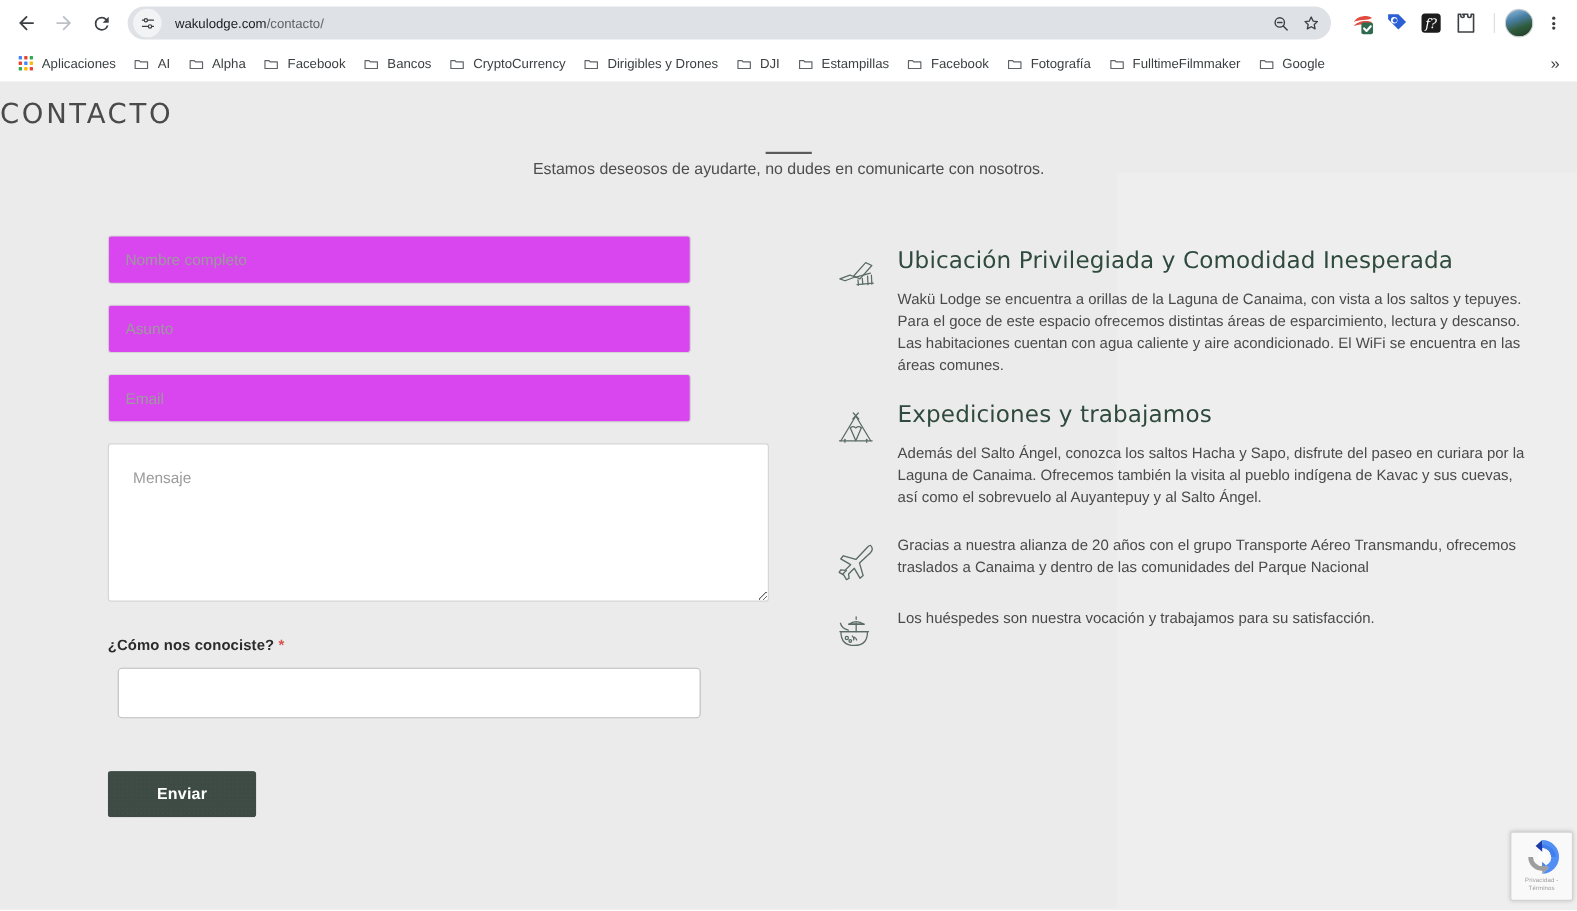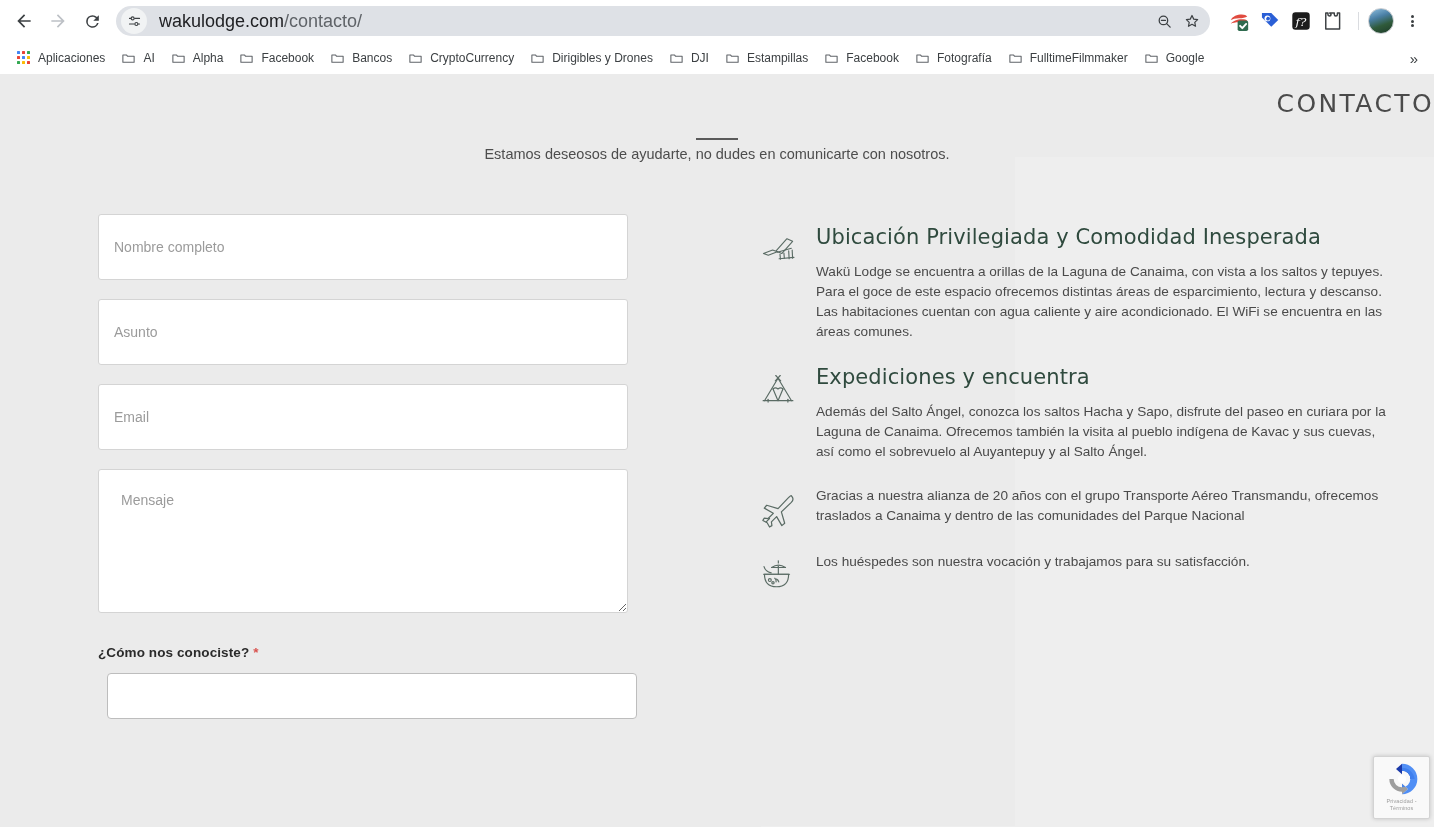--- a/index.html
+++ b/index.html
@@ -45,21 +45,21 @@
   }
   .omnibox-icon {
     width: 26px; height: 26px;
     background: #f1f3f4;
     border-radius: 50%;
     display: flex; align-items: center; justify-content: center;
     flex: 0 0 auto;
     margin-left: 1px;
   }
   .omnibox-url {
-    font-size: 18px;
+    font-size: 12px;
     color: #202124;
     margin-left: 12px;
     white-space: nowrap;
     overflow: hidden;
     flex: 1 1 auto;
   }
   .omnibox-url .dim { color: #5f6368; }
   .omni-action {
     width: 28px; height: 28px;
     display: flex; align-items: center; justify-content: center;
@@ -143,21 +143,21 @@
   .panel-light-bottom {
     position: absolute;
     left: 761px; top: 752px;
     width: 673px; height: 1px;
     background: #eeeeee;
   }
 
   .page-inner { position: relative; z-index: 2; }
 
   .page-title {
-    text-align: right;
+    text-align: left;
     font-family: "DejaVu Sans", sans-serif;
     font-size: 25px;
     letter-spacing: 2.4px;
     color: #4a4a4a;
     font-weight: 400;
     padding-top: 15px;
   }
   .title-rule {
     width: 42px; height: 2px;
     background: #5a5a5a;
@@ -175,35 +175,35 @@
     margin-top: 52px;
     padding-left: 98px;
     gap: 0;
   }
   .col-form { width: 620px; flex: 0 0 auto; }
   .col-info { flex: 1 1 auto; padding-left: 42px; padding-top: 12px; }
 
   
   .field {
     width: 530px;
-    height: 66px;
-    background: #ffffff;
+    height: 44px;
+    background: #d946ef;
     border: 1px solid #d4d4d4;
     border-radius: 3px;
     font-family: "Liberation Sans", sans-serif;
     font-size: 14px;
     color: #333;
     padding: 0 15px;
     margin-bottom: 19px;
     display: block;
     outline: none;
   }
   .field::placeholder { color: #9b9b9b; }
   .field-msg {
-    width: 530px;
+    width: 601px;
     height: 144px;
     background: #ffffff;
     border: 1px solid #d4d4d4;
     border-radius: 3px;
     font-family: "Liberation Sans", sans-serif;
     font-size: 14px;
     color: #333;
     padding: 22px 15px 10px 22px;
     display: block;
     outline: none;
@@ -522,20 +522,21 @@
 
         <textarea class="field-msg" placeholder="Mensaje" style=""></textarea>
 
         <div class="q-label">
           <span>¿Cómo nos conociste?</span>
           <span class="req">*</span>
         </div>
 
         <input class="q-input" type="text" placeholder="" style="">
 
+        <button class="submit-btn" type="submit">Enviar</button>
       </form>
 
       <div class="col-info">
 
         <div class="info-block">
           <div class="info-icon">
             <svg width="40" height="30" viewBox="0 0 46 34">
               <g fill="none" stroke="#5a6b64" stroke-width="1.3" stroke-linecap="round" stroke-linejoin="round">
                 <path d="M4 24.5 L14.5 20.5 L20 22.5 L9.5 26.5 Z"></path>
                 <path d="M18.5 21.5 L31 7.5 L37.5 10.5 L25 24.5 Z"></path>
@@ -564,21 +565,21 @@
                 <path d="M22.5 3 L17 9"></path>
                 <path d="M14.5 18 Q17 15.5 20 18 Q23 15.5 25.5 18"></path>
                 <path d="M14.5 18 L20 31 L25.5 18"></path>
                 <path d="M3.5 31 L36.5 31"></path>
                 <path d="M9 29.5 L9 32.5"></path>
                 <path d="M31 29.5 L31 32.5"></path>
               </g>
             </svg>
           </div>
           <div class="info-body">
-            <div class="info-h">Expediciones y encuentra</div>
+            <div class="info-h">Expediciones y trabajamos</div>
             <div class="info-p">Además del Salto Ángel, conozca los saltos Hacha y Sapo, disfrute del paseo en curiara por la Laguna de Canaima. Ofrecemos también la visita al pueblo indígena de Kavac y sus cuevas, así como el sobrevuelo al Auyantepuy y al Salto Ángel.</div>
           </div>
         </div>
 
         <div class="info-block">
           <div class="info-icon">
             <svg width="38" height="36" viewBox="0 0 40 38">
               <g fill="none" stroke="#5a6b64" stroke-width="1.3" stroke-linecap="round" stroke-linejoin="round">
                 <path d="M33 4 Q36.5 7.5 33 11 L22.5 21 L26 33 L23 35.5 L17.5 26 L12 31.5 L12.5 35.5 L10 37 L7.5 32.5 L3 30 L4.5 27.5 L8.5 28 L14 22.5 L4.5 17 L7 14 L19 17.5 L29 7 Q32.5 3.5 33 4 Z"></path>
                 <path d="M6.5 31.5 L10 28"></path>

